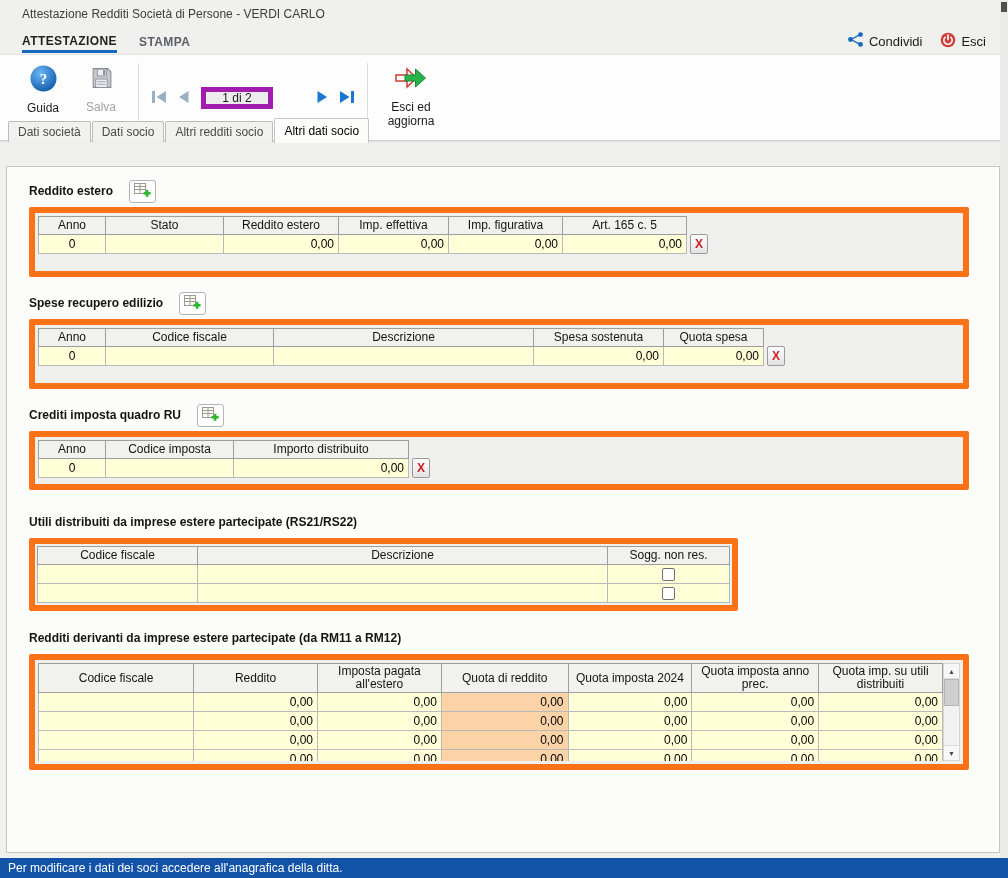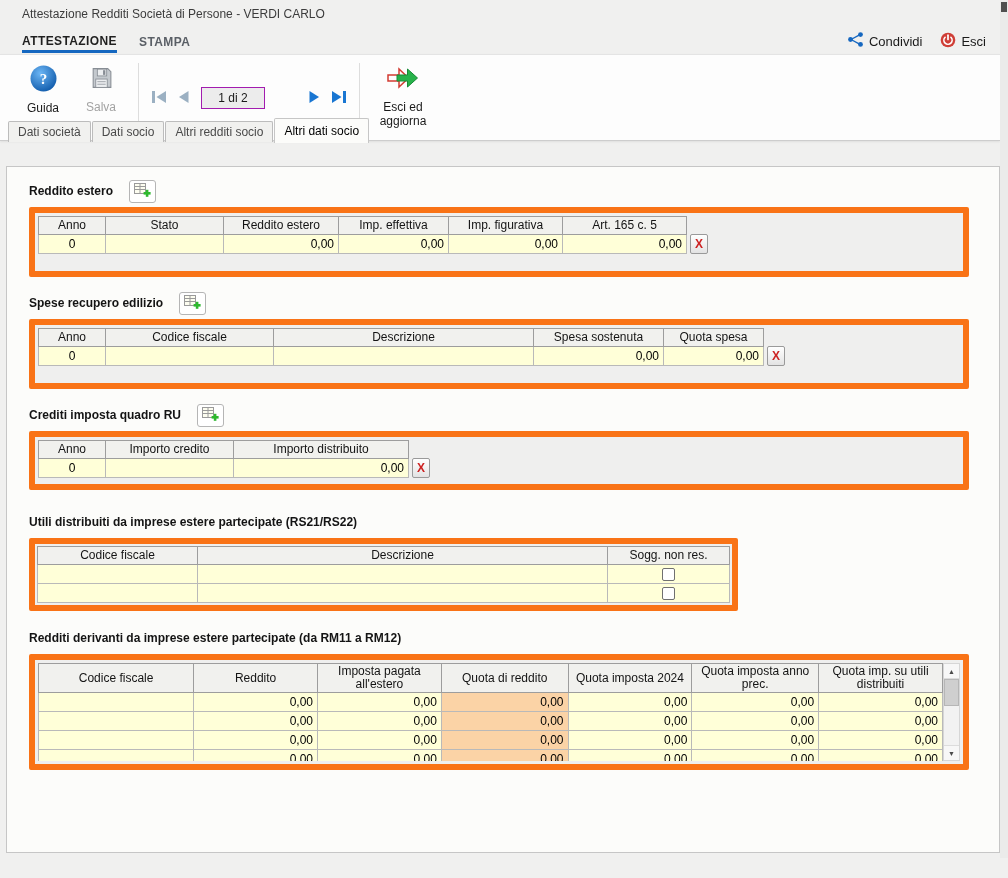--- a/index.html
+++ b/index.html
@@ -19,21 +19,21 @@
   .menu-action { display:flex; align-items:center; gap:5px; font-size:13px; color:#1a1a1a; cursor:default; }
 
   
   .toolbar { position:absolute; top:54px; left:0; width:1000px; height:87px; background:#fdfdfd; border-top:1px solid #e4e4e4; border-bottom:1px solid #cdcdcd; box-shadow:0 1px 2px rgba(0,0,0,0.07); display:flex; align-items:flex-start; padding:6px 0 0 14px; }
   .tool-btn { display:flex; flex-direction:column; align-items:center; padding:4px 6px; min-width:58px; background:transparent; border:none; font-family:inherit; font-size:12px; color:#1a1a1a; cursor:default; }
   .tool-btn .tool-label { margin-top:7px; line-height:1.15; text-align:center; max-width:58px; }
   .tool-btn.disabled .tool-label { color:#a3a3a3; }
   .vsep { width:1px; background:#dddddd; align-self:stretch; margin:2px 8px 8px 8px; }
   .nav-group { display:flex; align-items:center; margin-top:26px; }
   .nav-btn { background:none; border:none; padding:2px 4px; cursor:default; }
-  .page-box { width:64px; height:22px; margin:0 4px 0 6px; border:1px solid #a21caf; background:#ececec; display:flex; align-items:center; justify-content:center; font-size:12px; color:#1a1a1a; }
+  .page-box { width:72px; height:22px; margin:0 4px 0 6px; border:5px solid #a21caf; background:#ececec; display:flex; align-items:center; justify-content:center; font-size:12px; color:#1a1a1a; }
   .nav-gap { width:34px; }
 
   
   .tabstrip { position:absolute; top:129px; left:8px; height:14px; display:flex; align-items:flex-end; z-index:5; }
   .tab { height:21px; margin-right:1px; margin-bottom:1px; padding:0 9px; background:#f1f1ef; border:1px solid #bcbcbc; border-bottom:none; border-radius:2px 2px 0 0; font-size:12px; color:#4a4a4a; display:flex; align-items:center; cursor:default; }
   .tab.active { height:25px; margin-bottom:0; background:#fcfcfa; color:#000; border-color:#c6c6c6; position:relative; z-index:6; }
 
   
   .content-panel { position:absolute; top:166px; left:6px; width:994px; height:687px; background:#fcfcfa; border:1px solid #c6c6c6; padding:12px 0 0 22px; overflow:hidden; }
   .section-head { display:flex; align-items:center; gap:16px; height:24px; }
@@ -335,21 +335,21 @@
         <div class="row-wrap">
           <table class="grid">
             <colgroup>
                 <col style="width:67px">
                 <col style="width:128px">
                 <col style="width:175px">
               </colgroup>
             <thead>
               <tr>
                 <th>Anno</th>
-                <th>Importo credito</th>
+                <th>Codice imposta</th>
                 <th>Importo distribuito</th>
               </tr>
             </thead>
             <tbody>
               <tr>
                 <td class="center">0</td>
                 <td></td>
                 <td class="num">0,00</td>
               </tr>
             </tbody>
@@ -474,14 +474,17 @@
         </div>
       </div>
     </div>
 
   </div>
 
   <div class="win-scroll">
     <div class="thumb"></div>
   </div>
 
+  <div class="statusbar">
+    <span>Per modificare i dati dei soci accedere all'anagrafica della ditta.</span>
+  </div>
 
 </div>
 
 </body></html>

